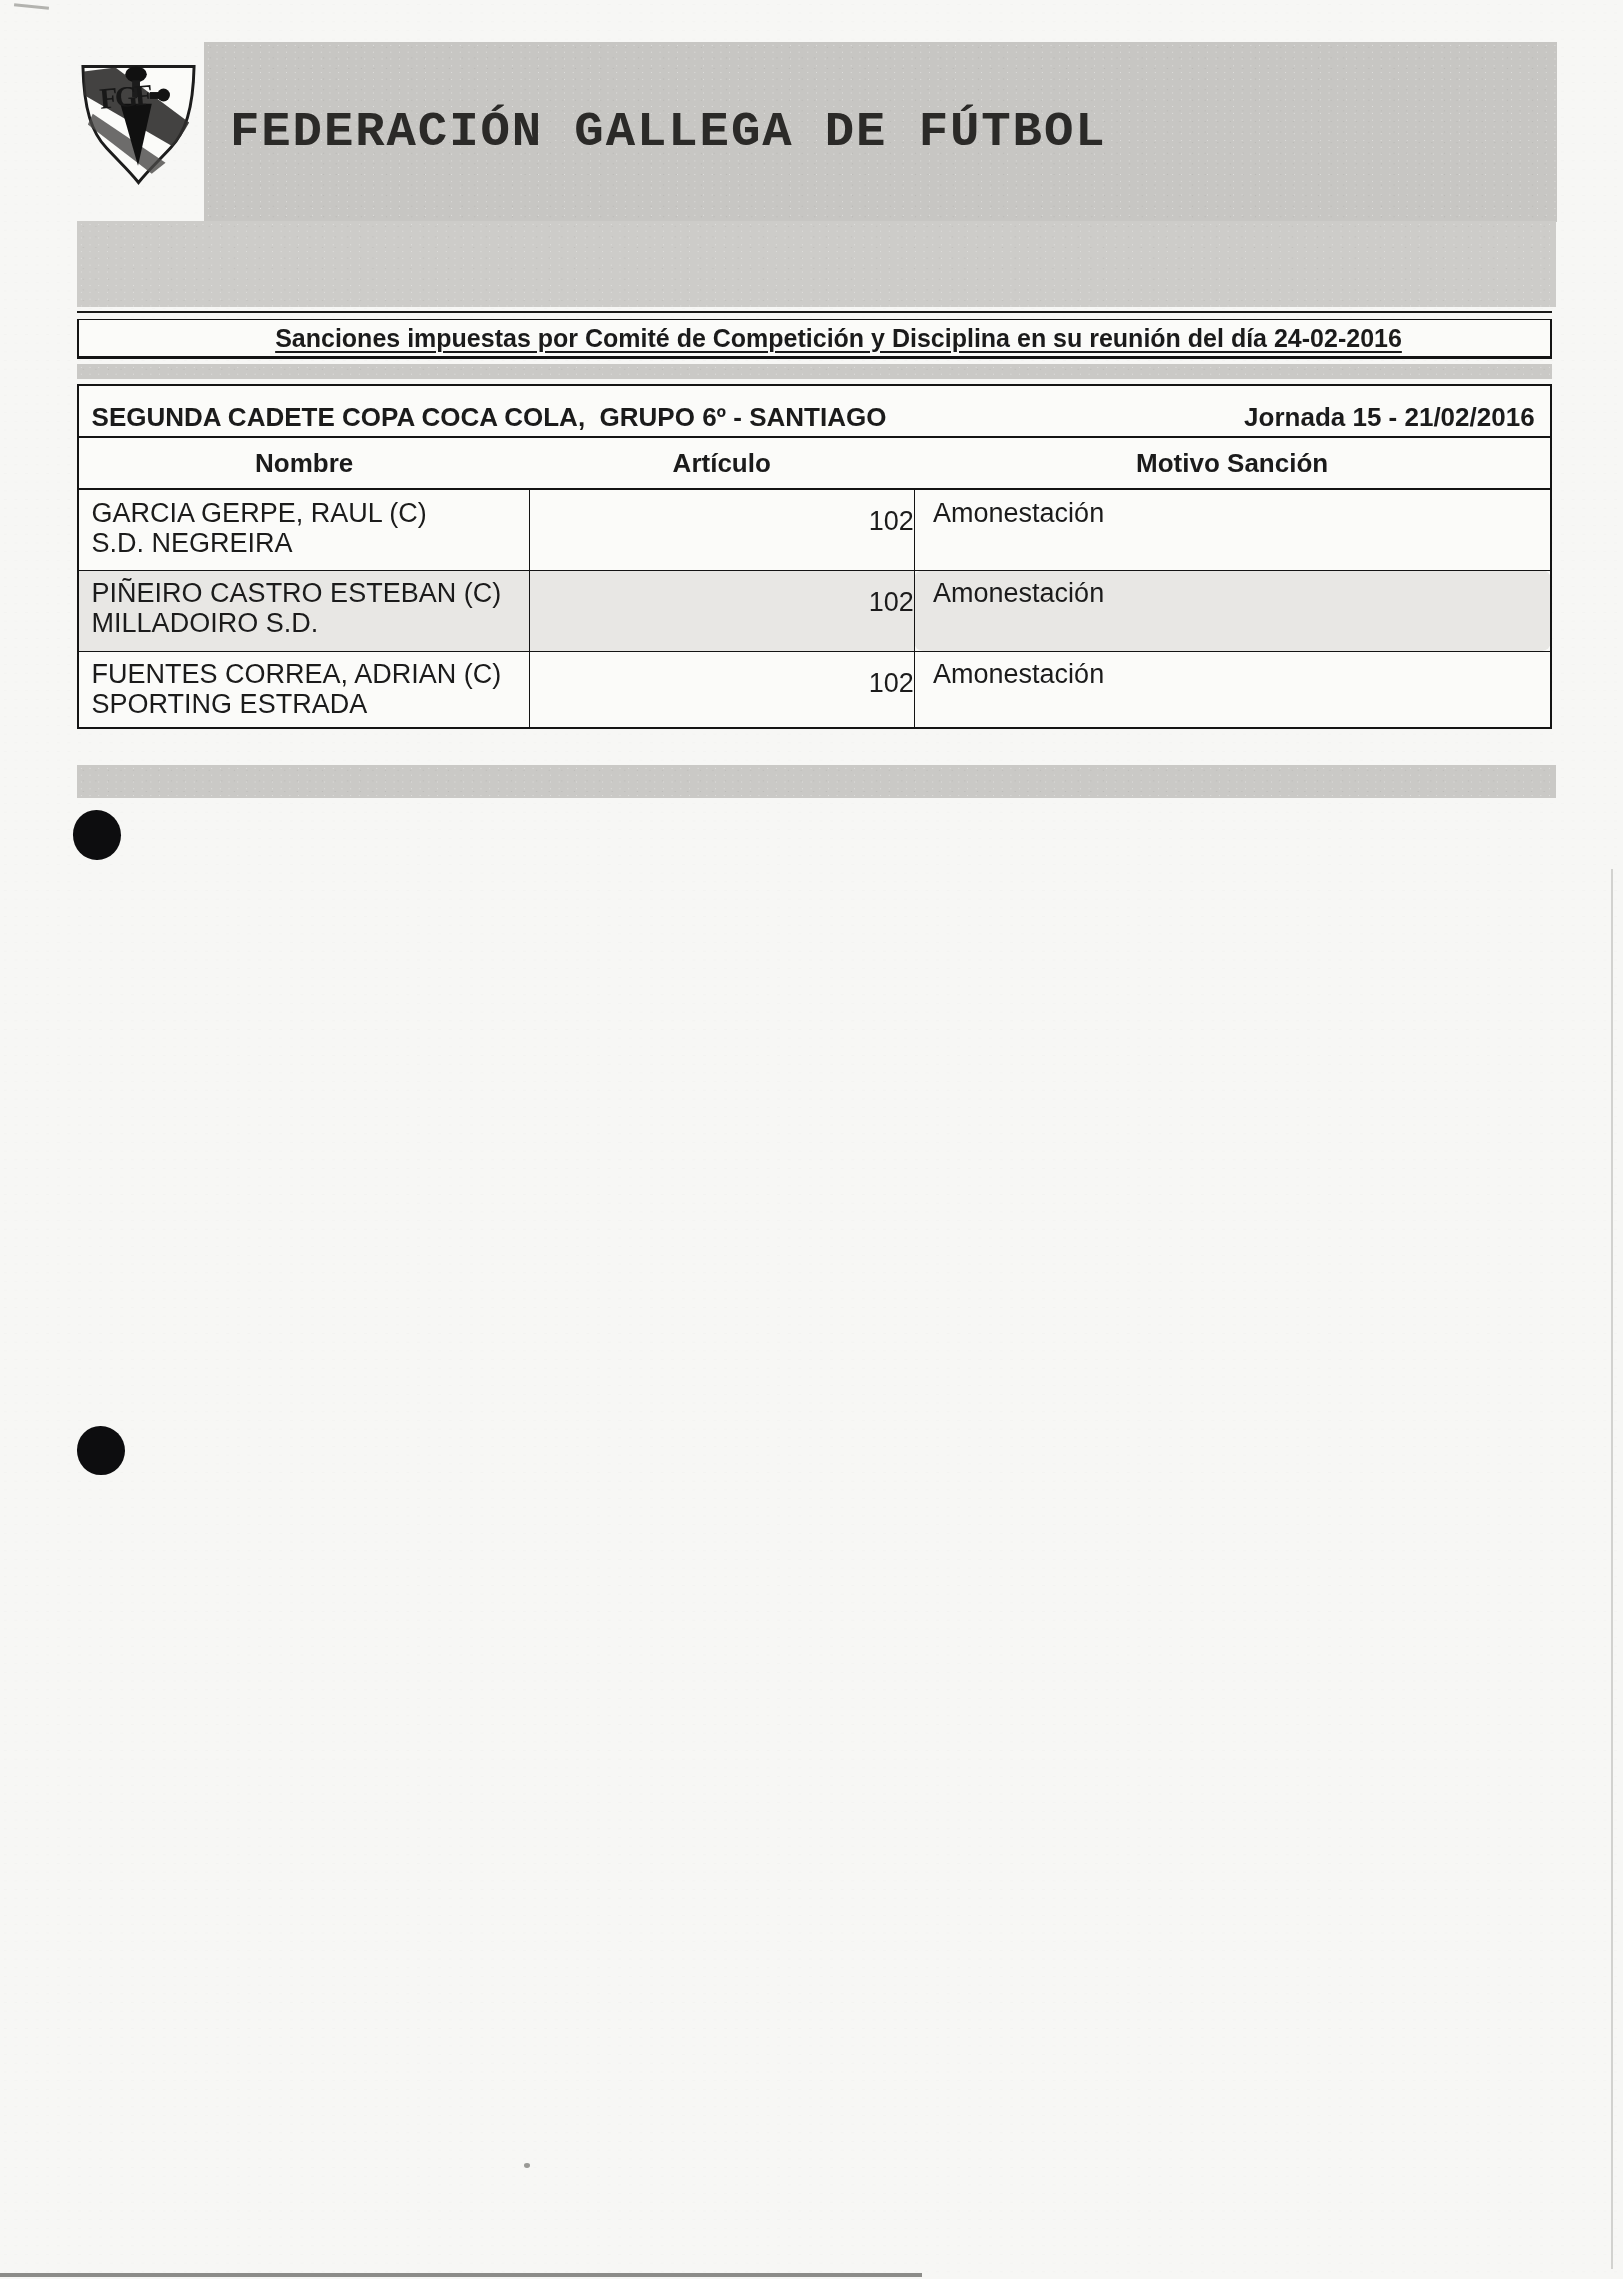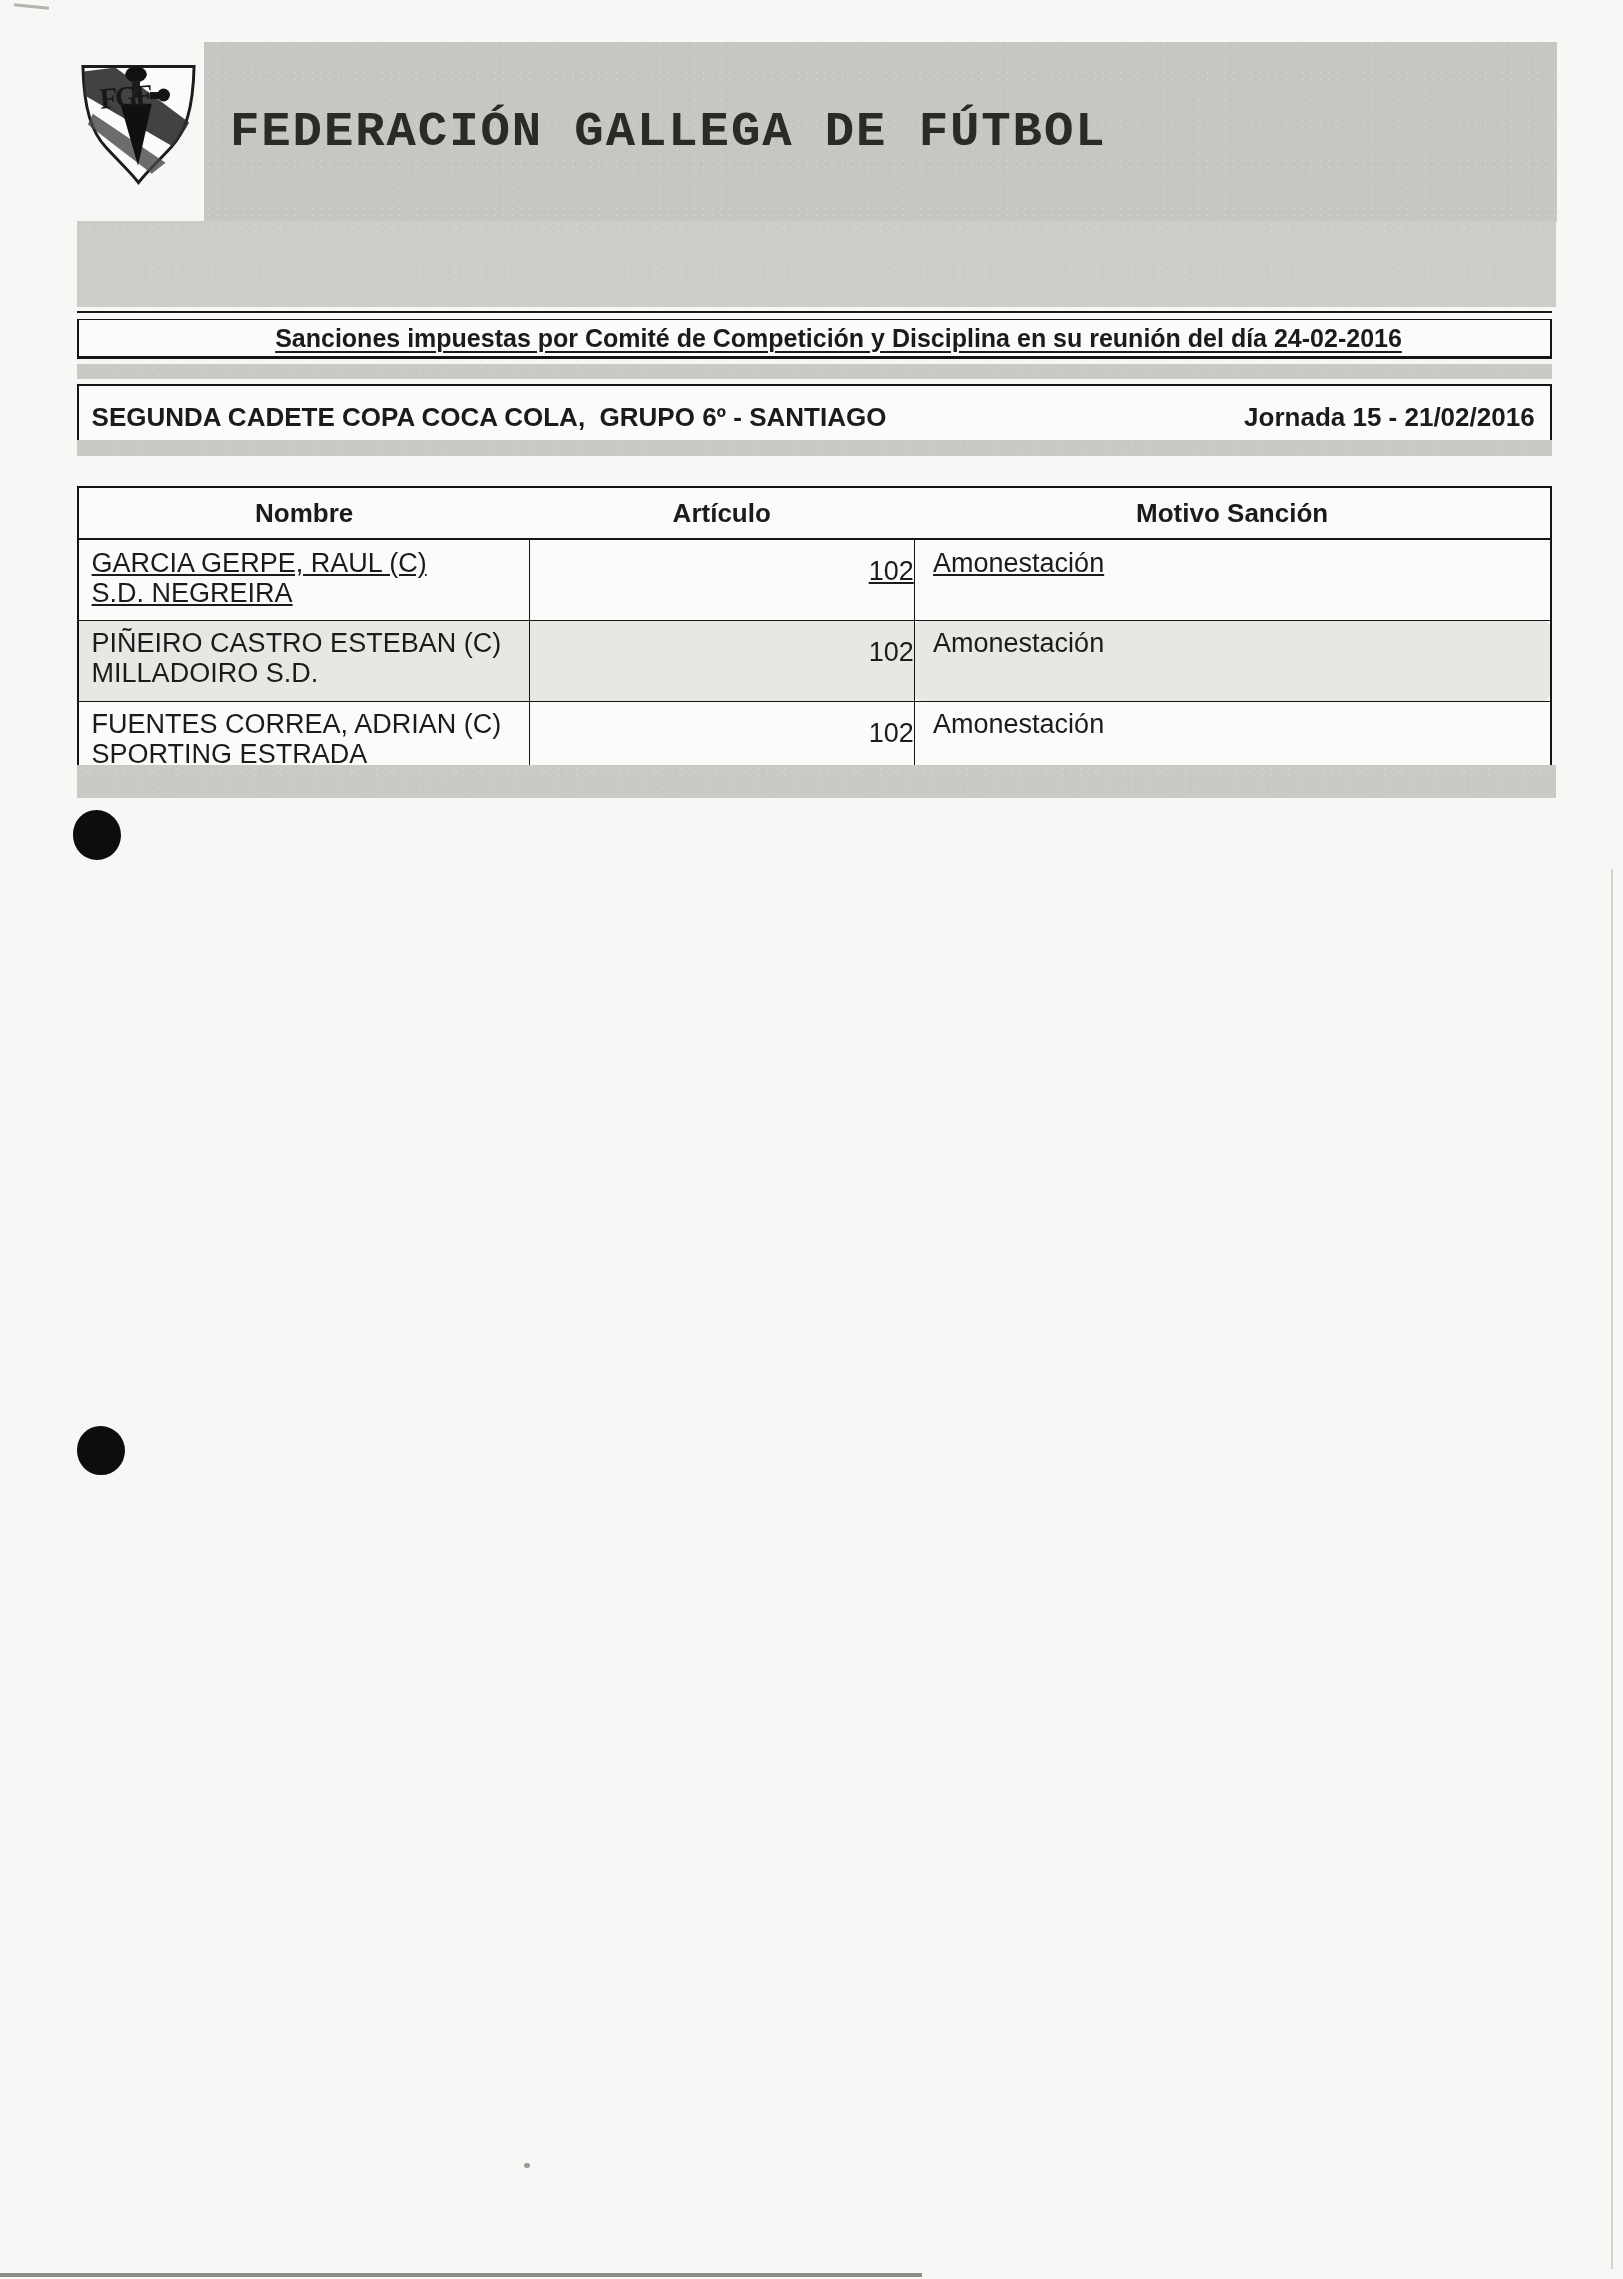--- a/index.html
+++ b/index.html
@@ -68,37 +68,37 @@
     left:77px;top:384px;width:1475px;height:67px;
     background:#fbfbf9;
     border:2.9px solid var(--border-black,#141414);
     display:flex;align-items:center;justify-content:space-between;
     padding:0 15.4px 0 12.6px;
   }
   .competition-name,.jornada{font-size:26px;font-weight:bold;white-space:nowrap;}
 
   
   .sanctions-table{
-    position:absolute;left:77px;top:486px;width:1475px;
+    position:absolute;left:77px;top:436px;width:1475px;
     border-collapse:collapse;table-layout:fixed;
     background:#fbfbf9;
     border:2.9px solid var(--border-black,#141414);
   }
   .sanctions-table th{
     height:50px;font-size:26px;font-weight:bold;
     text-align:center;vertical-align:middle;
     border-bottom:2.9px solid var(--border-black,#141414);
     padding:0;
   }
   .sanctions-table td{
     vertical-align:top;font-size:27px;line-height:30px;
     border-top:1.9px solid var(--border-black,#141414);
     padding:0;
   }
-  .sanctions-table tbody tr:first-child td{border-top:none;text-decoration:underline;}
+  .sanctions-table tbody tr:first-child td{border-top:none;}
   .sanctions-table tbody td + td{border-left:1.9px solid var(--border-black,#141414);}
   .sanctions-table tbody tr{height:81px;}
   .sanctions-table tbody tr:last-child{height:77px;margin-left:48px;}
   .sanctions-table tbody tr.alt{background:var(--row-alt-gray,#e8e7e4);}
   td.cell-name{padding:7.7px 9.7px 0 12.6px;}
   td.cell-articulo{text-align:right;padding-top:16px;}
   td.cell-motivo{padding:7.7px 0 0 18.3px;border-radius:9px;}
 
   
   .hole-dot{background:var(--dot-black,#0d0d0f);border-radius:49% 51% 50% 50%;}

